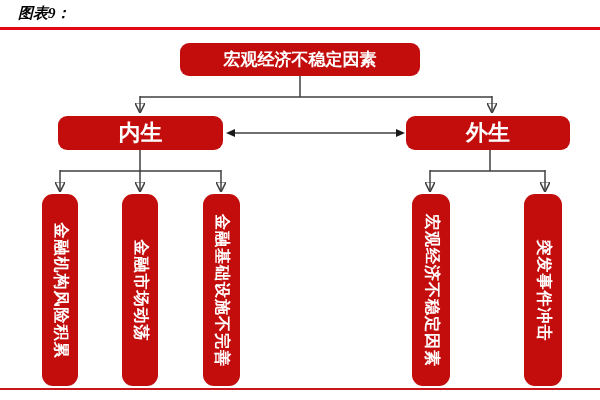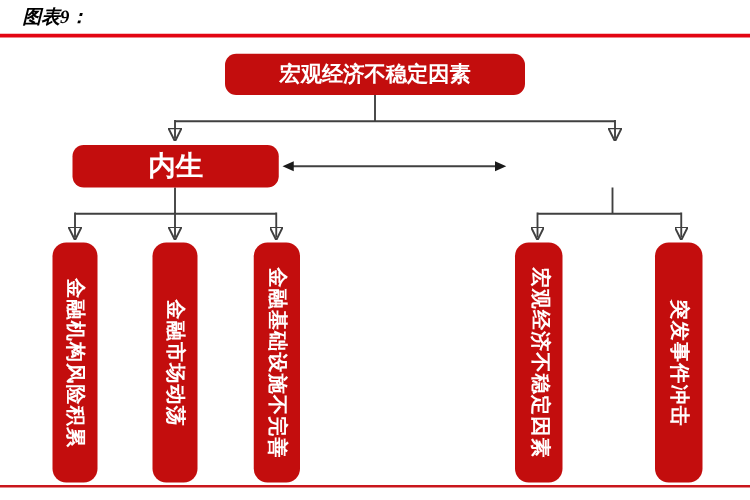--- a/index.html
+++ b/index.html
@@ -70,20 +70,21 @@
     <line x1="221" y1="170" x2="221" y2="190" marker-end="url(#ah)"></line>
 
     <path d="M490,150 L490,171 M430,171 L545,171"></path>
     <line x1="430" y1="170" x2="430" y2="190" marker-end="url(#ah)"></line>
     <line x1="545" y1="170" x2="545" y2="190" marker-end="url(#ah)"></line>
   </svg>
 
   <div class="node node-root">宏观经济不稳定因素</div>
 
   <div class="node node-branch left">内生</div>
+  <div class="node node-branch right">外生</div>
 
   <div class="node node-leaf leaf-1">
     <span class="vtext">金融机构风险积累</span>
   </div>
   <div class="node node-leaf leaf-2">
     <span class="vtext">金融市场动荡</span>
   </div>
   <div class="node node-leaf leaf-3">
     <span class="vtext">金融基础设施不完善</span>
   </div>

